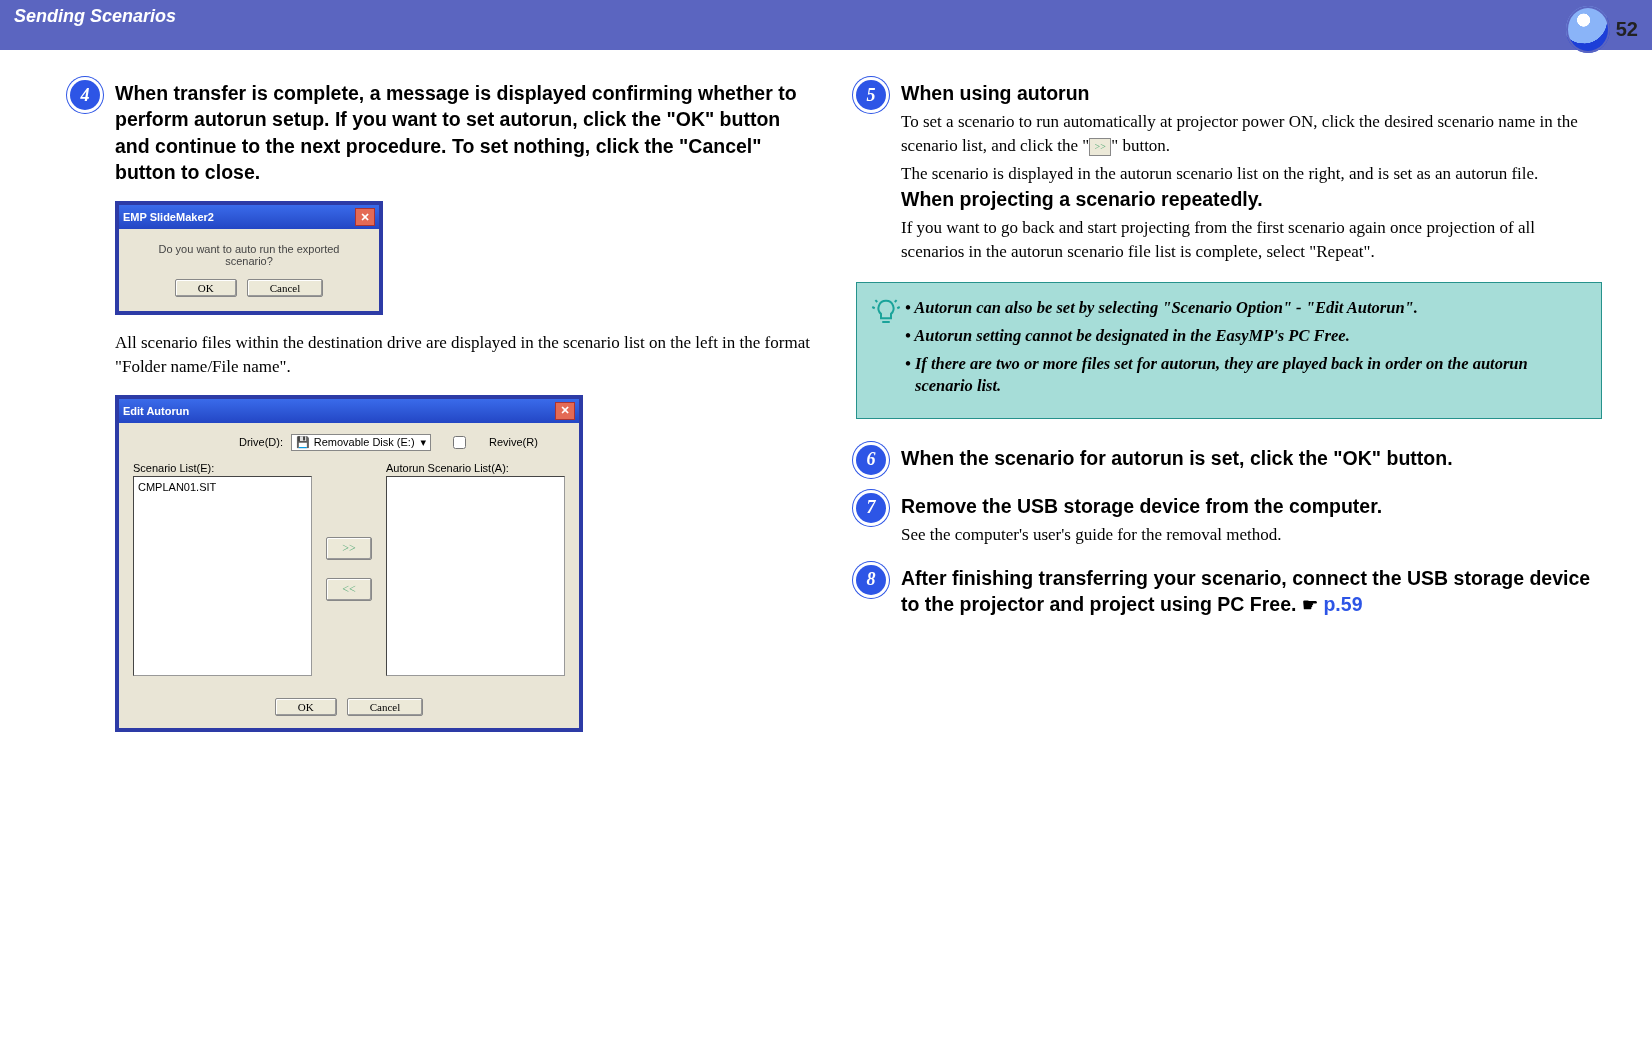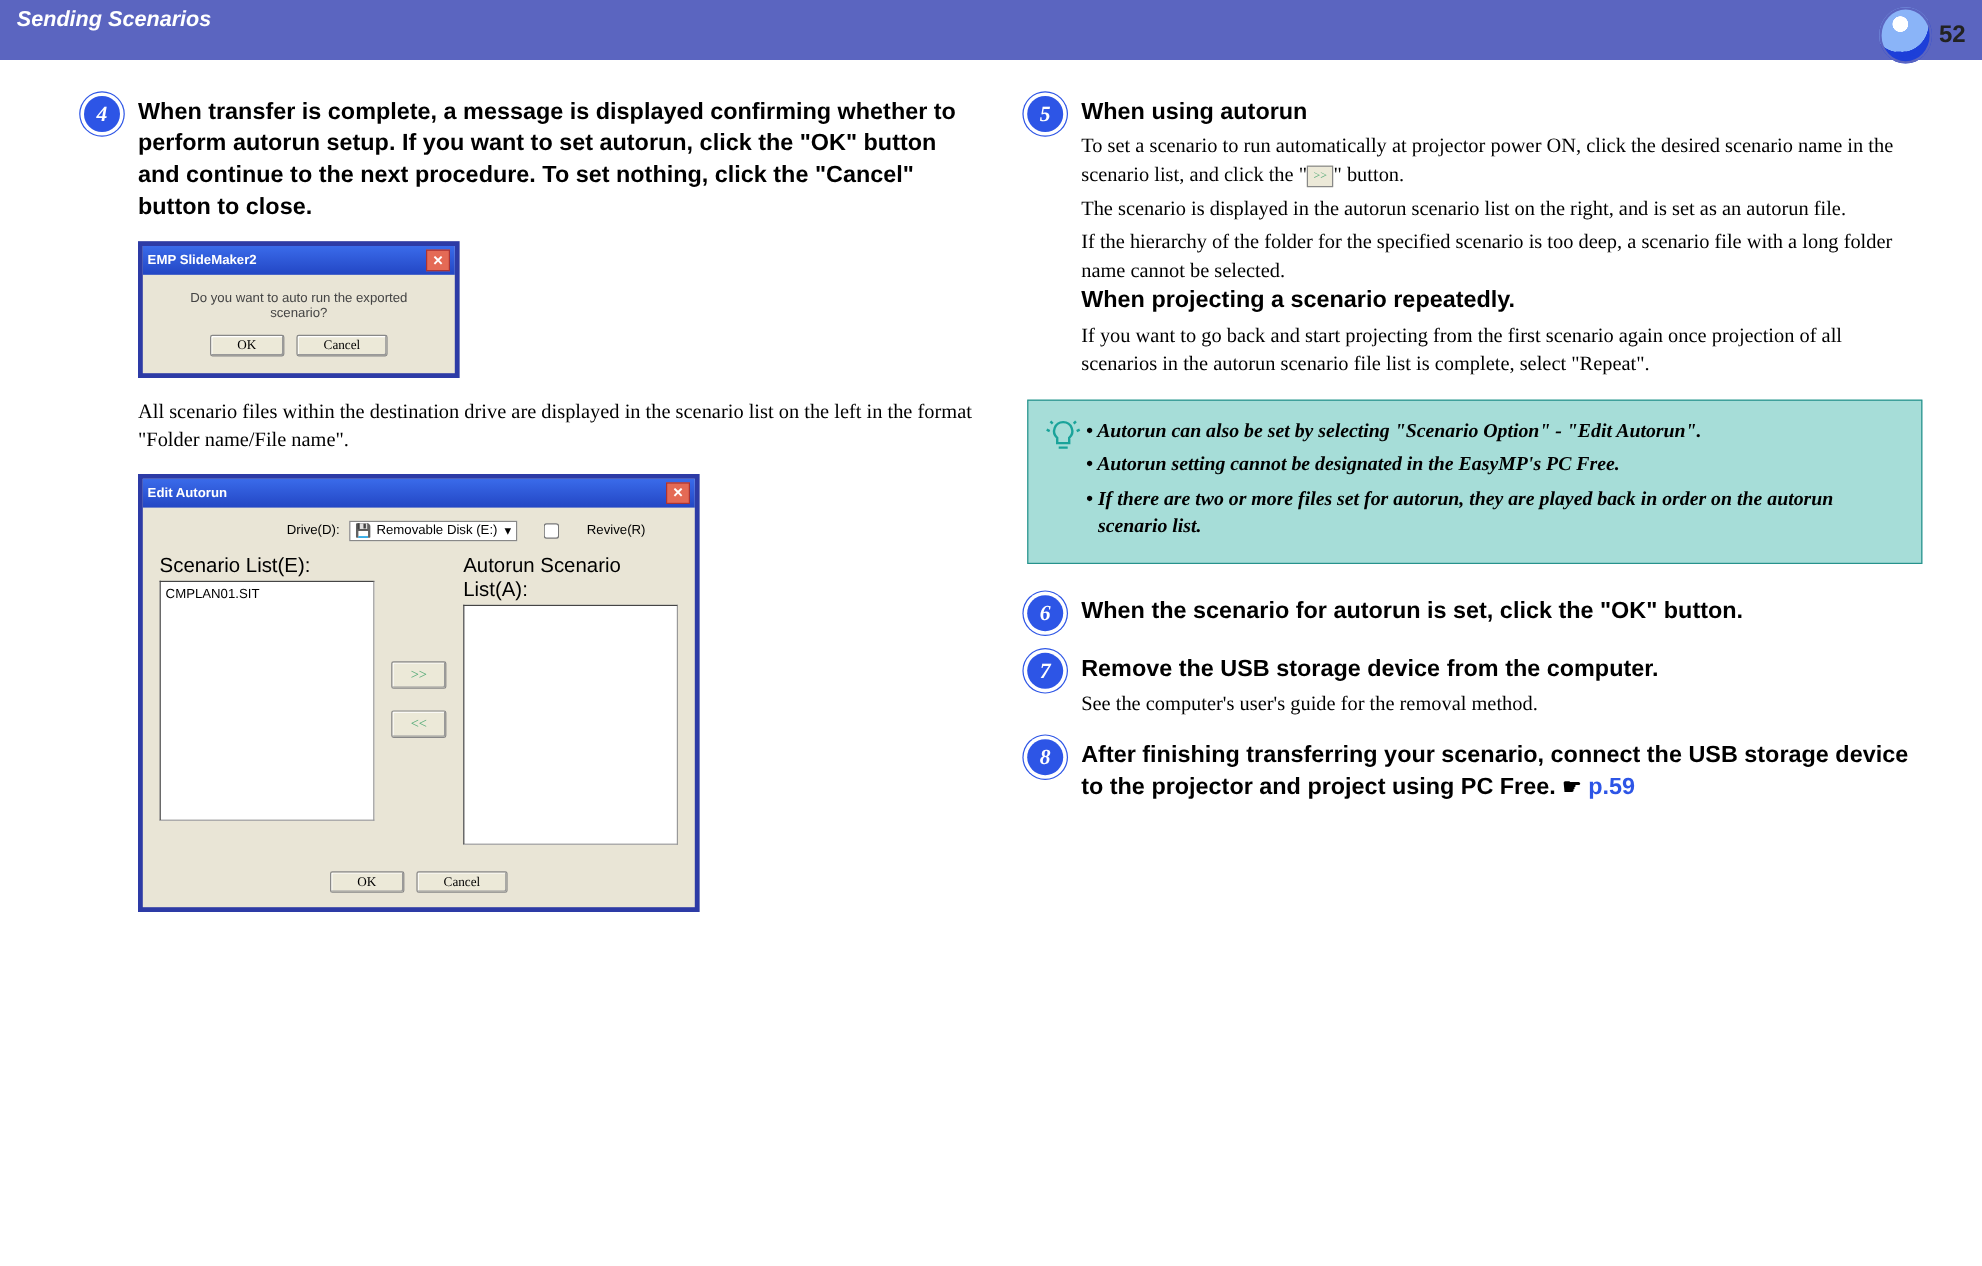--- a/index.html
+++ b/index.html
@@ -20,21 +20,21 @@
   .titlebar{background:linear-gradient(#3a6bea,#2346c4);color:#fff;display:flex;align-items:center;justify-content:space-between;padding:3px 4px;font-weight:bold}
   .closebtn{width:18px;height:16px;background:#e46a55;border:1px solid #a33;color:#fff;display:flex;align-items:center;justify-content:center;font-size:11px}
   .dlg-body{padding:14px 16px;text-align:center;color:#444}
   .btnrow{display:flex;justify-content:center;gap:10px;margin-top:12px}
   .winbtn{background:#ece9d8;border:1px solid #888;padding:2px 22px;font:11px Tahoma;border-radius:2px;box-shadow:inset -1px -1px 0 #999,inset 1px 1px 0 #fff}
   .fig2-top{padding:10px 14px 6px;display:flex;align-items:center;gap:8px;font-size:11px}
   .fig2-label{text-align:right}
   .drivebox{display:inline-flex;align-items:center;gap:4px;border:1px solid #888;background:#fff;padding:1px 4px;min-width:130px}
   .fig2-lists{display:flex;gap:14px;padding:4px 14px 10px}
   .listcol{flex:1}
-  .listcol-label{font-size:17px;margin-bottom:2px}
+  .listcol-label{font-size:11px;margin-bottom:2px}
   .listbox{border:1px inset #999;background:#fff;height:190px;padding:4px;font-size:11px}
   .midbtns{display:flex;flex-direction:column;gap:18px;justify-content:center;width:46px}
   .arrowbtn{background:#ece9d8;border:1px solid #888;padding:3px 0;font:12px Tahoma;border-radius:2px;box-shadow:inset -1px -1px 0 #999,inset 1px 1px 0 #fff;text-align:center;color:#5a7}
   .tipbox{background:#a6ddd8;border:1px solid #26928c;padding:14px 18px 14px 14px;margin:18px 0 26px;display:flex;gap:0}
   .tipicon{width:30px;height:30px;flex-shrink:0;color:#1aa39a}
   .tip ul{margin:0;padding-left:14px;font:italic bold 16.5px/1.35 Georgia,serif}
   .tip li{margin-bottom:6px;list-style:none;text-indent:-10px}
   .tip li::before{content:"• "}
   .link{color:#2d55e6;font-weight:bold}
   .pointer{font-size:18px}
@@ -121,21 +121,20 @@
 
   <div class="col">
     <div class="step">
       <div class="num">5</div>
       <div class="step-body">
         <div class="step-title">When using autorun</div>
         <div class="step-text">
           <span>To set a scenario to run automatically at projector power ON, click the desired scenario name in the scenario list, and click the "</span><span class="inline-arrow">&gt;&gt;</span><span>" button.</span>
         </div>
         <div class="step-text">The scenario is displayed in the autorun scenario list on the right, and is set as an autorun file.</div>
-        <div class="step-text">If the hierarchy of the folder for the specified scenario is too deep, a scenario file with a long folder name cannot be selected.</div>
         <div class="subhead">When projecting a scenario repeatedly.</div>
         <div class="step-text">If you want to go back and start projecting from the first scenario again once projection of all scenarios in the autorun scenario file list is complete, select "Repeat".</div>
       </div>
     </div>
 
     <div class="tipbox tip">
       <svg class="tipicon" viewBox="0 0 24 24">
           <path fill="none" stroke="currentColor" stroke-width="1.6" d="M12 3a6 6 0 0 0-4 10.5V17h8v-3.5A6 6 0 0 0 12 3zM9 20h6M3 9l-2-1M21 9l2-1M5 4 3.5 2.5M19 4l1.5-1.5"></path>
         </svg>
       <ul>

